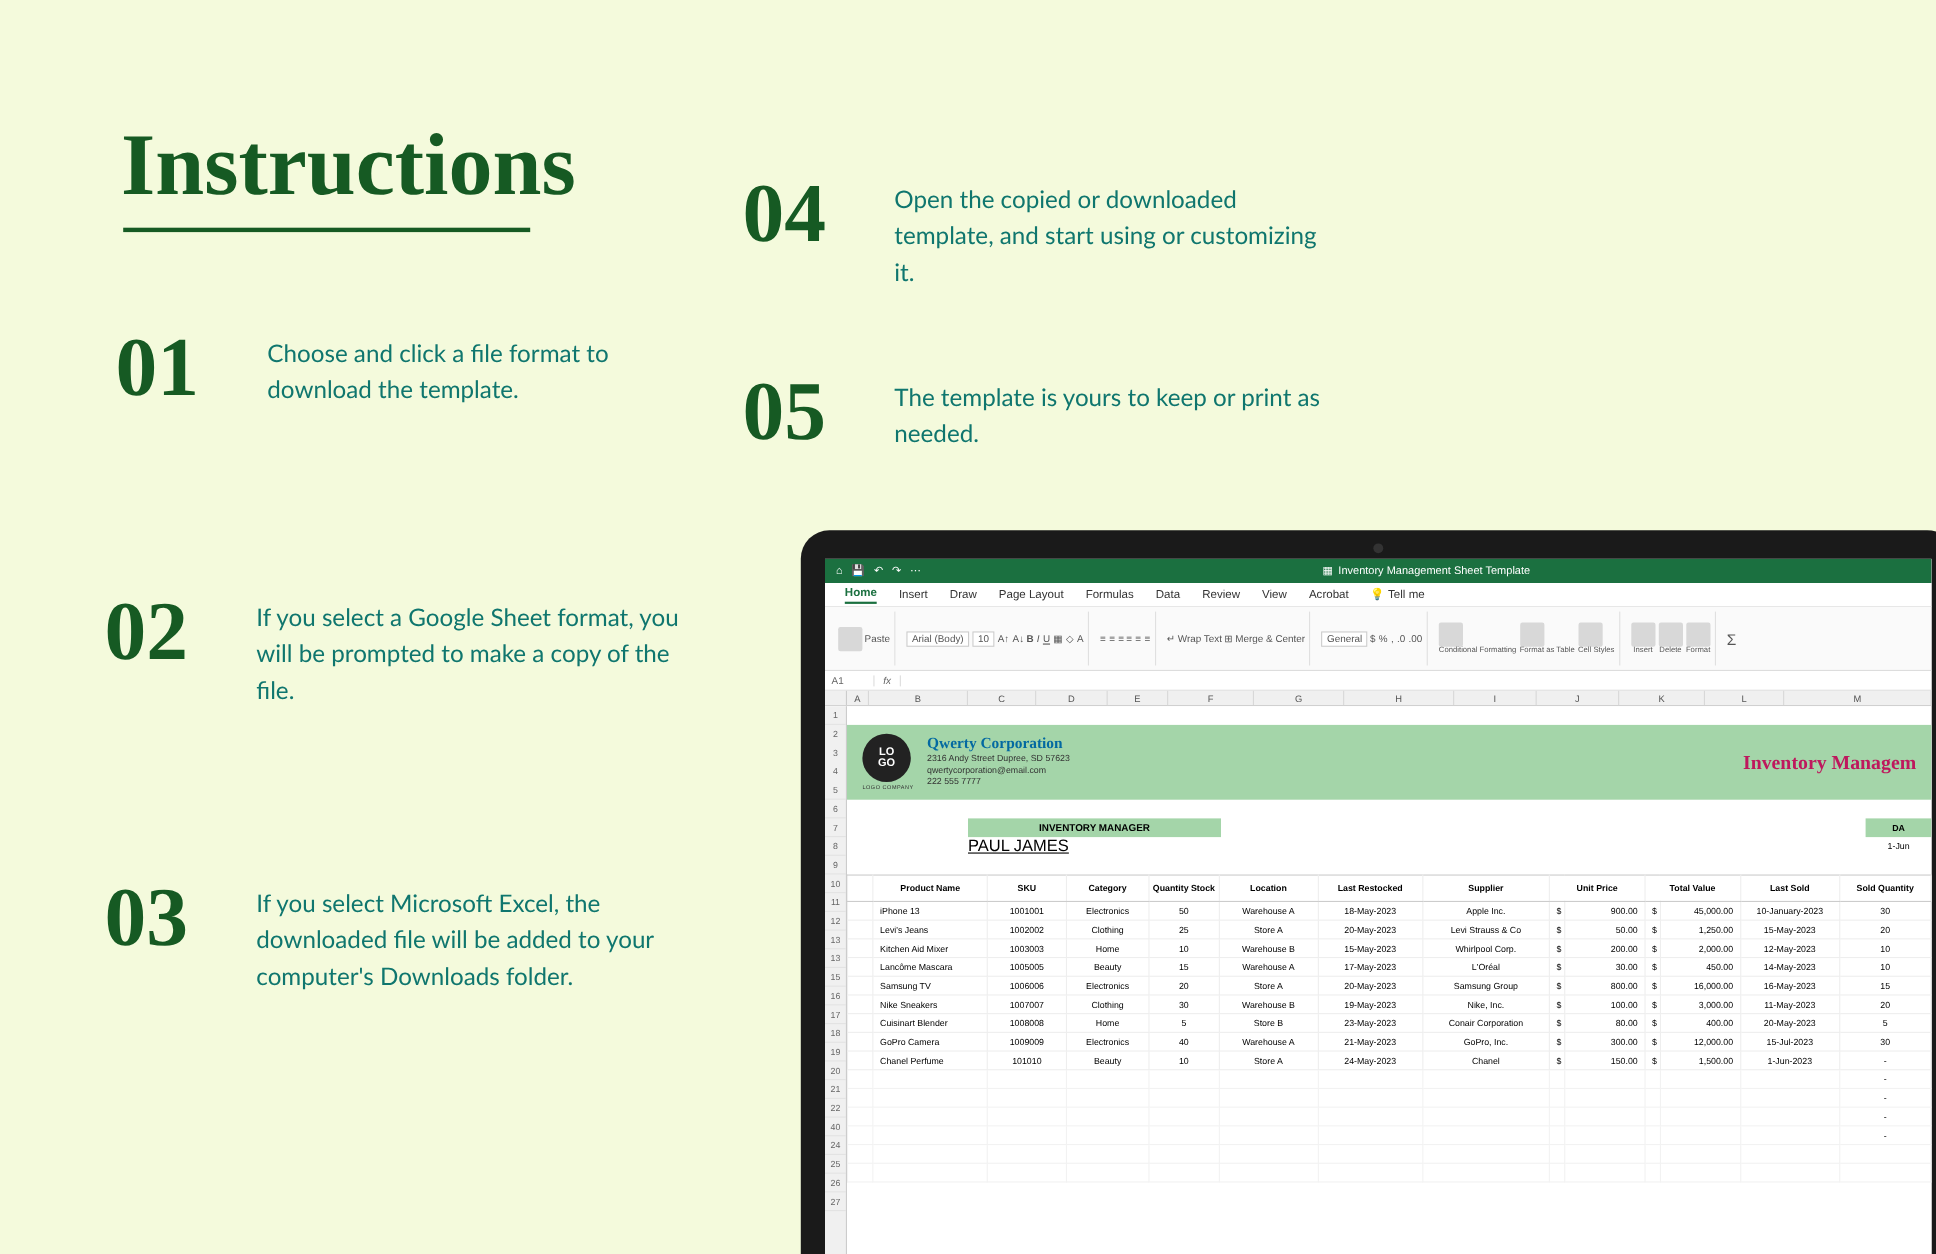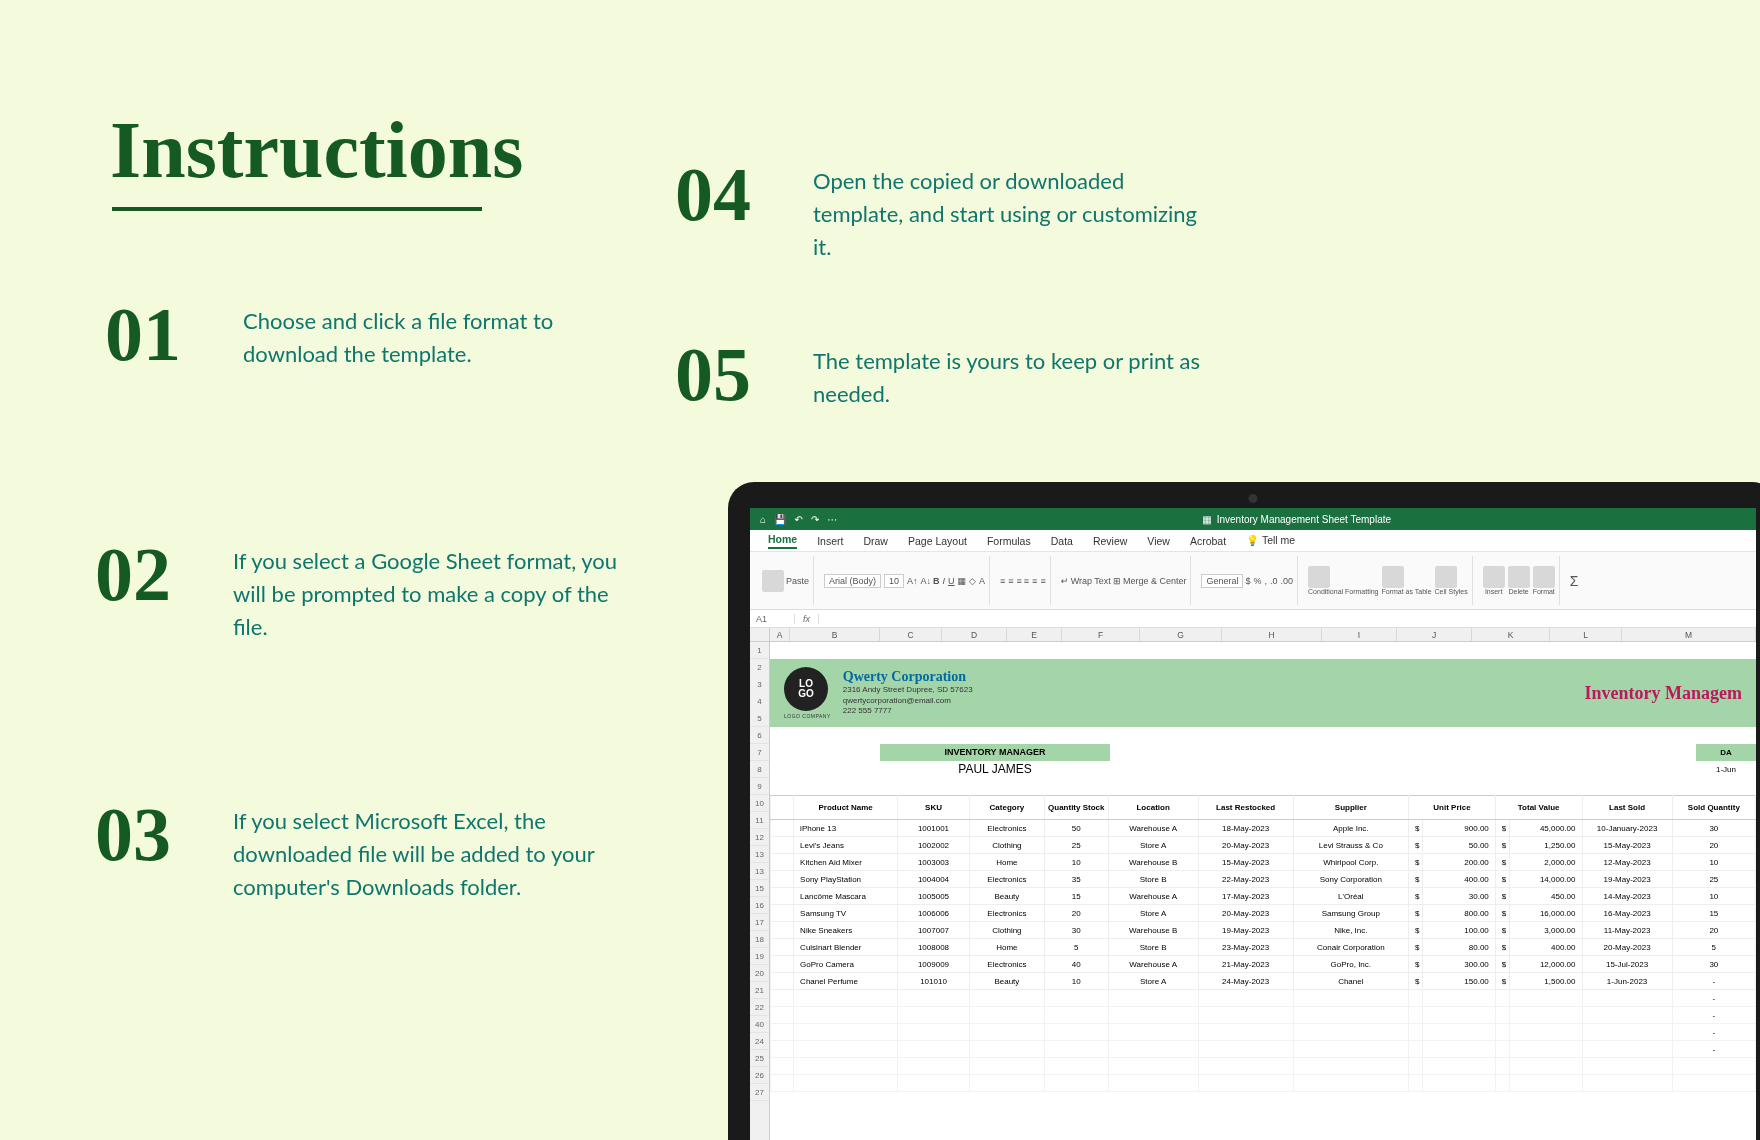--- a/index.html
+++ b/index.html
@@ -221,21 +221,21 @@
   font-size: 18px;
   color: #be185d;
   font-weight: 600;
   padding-right: 0;
 }
 
 
 .mgr-row { height: 17px; display: flex; }
 .mgr-spacer { width: 110px; }
 .mgr-label { width: 230px; background: #a4d5a9; text-align: center; font-size: 9px; font-weight: bold; line-height: 17px; }
-.mgr-val { width: 230px; text-align: center; font-size: 12px; line-height: 17px; }
+.mgr-val { width: 230px; text-align: left; font-size: 15px; line-height: 17px; text-decoration: underline; }
 .date-label { margin-left: auto; width: 60px; background: #a4d5a9; text-align: center; font-size: 8px; font-weight: bold; line-height: 17px; }
 .date-val { margin-left: auto; width: 60px; text-align: center; font-size: 8px; line-height: 17px; }
 
 
 .tbl { width: 100%; border-collapse: collapse; font-size: 8px; table-layout: fixed; }
 .tbl th {
   background: #fff;
   font-weight: bold;
   padding: 3px 2px;
   border: 1px solid #eee;
@@ -562,36 +562,20 @@
                 <td>Whirlpool Corp.</td>
                 <td class="l">$</td>
                 <td class="r">200.00</td>
                 <td class="l">$</td>
                 <td class="r">2,000.00</td>
                 <td>12-May-2023</td>
                 <td>10</td>
               </tr>
               <tr>
                 <td></td>
-                <td class="l">Sony PlayStation</td>
-                <td>1004004</td>
-                <td>Electronics</td>
-                <td>35</td>
-                <td>Store B</td>
-                <td>22-May-2023</td>
-                <td>Sony Corporation</td>
-                <td class="l">$</td>
-                <td class="r">400.00</td>
-                <td class="l">$</td>
-                <td class="r">14,000.00</td>
-                <td>19-May-2023</td>
-                <td>25</td>
-              </tr>
-              <tr>
-                <td></td>
                 <td class="l">Lancôme Mascara</td>
                 <td>1005005</td>
                 <td>Beauty</td>
                 <td>15</td>
                 <td>Warehouse A</td>
                 <td>17-May-2023</td>
                 <td>L'Oréal</td>
                 <td class="l">$</td>
                 <td class="r">30.00</td>
                 <td class="l">$</td>

